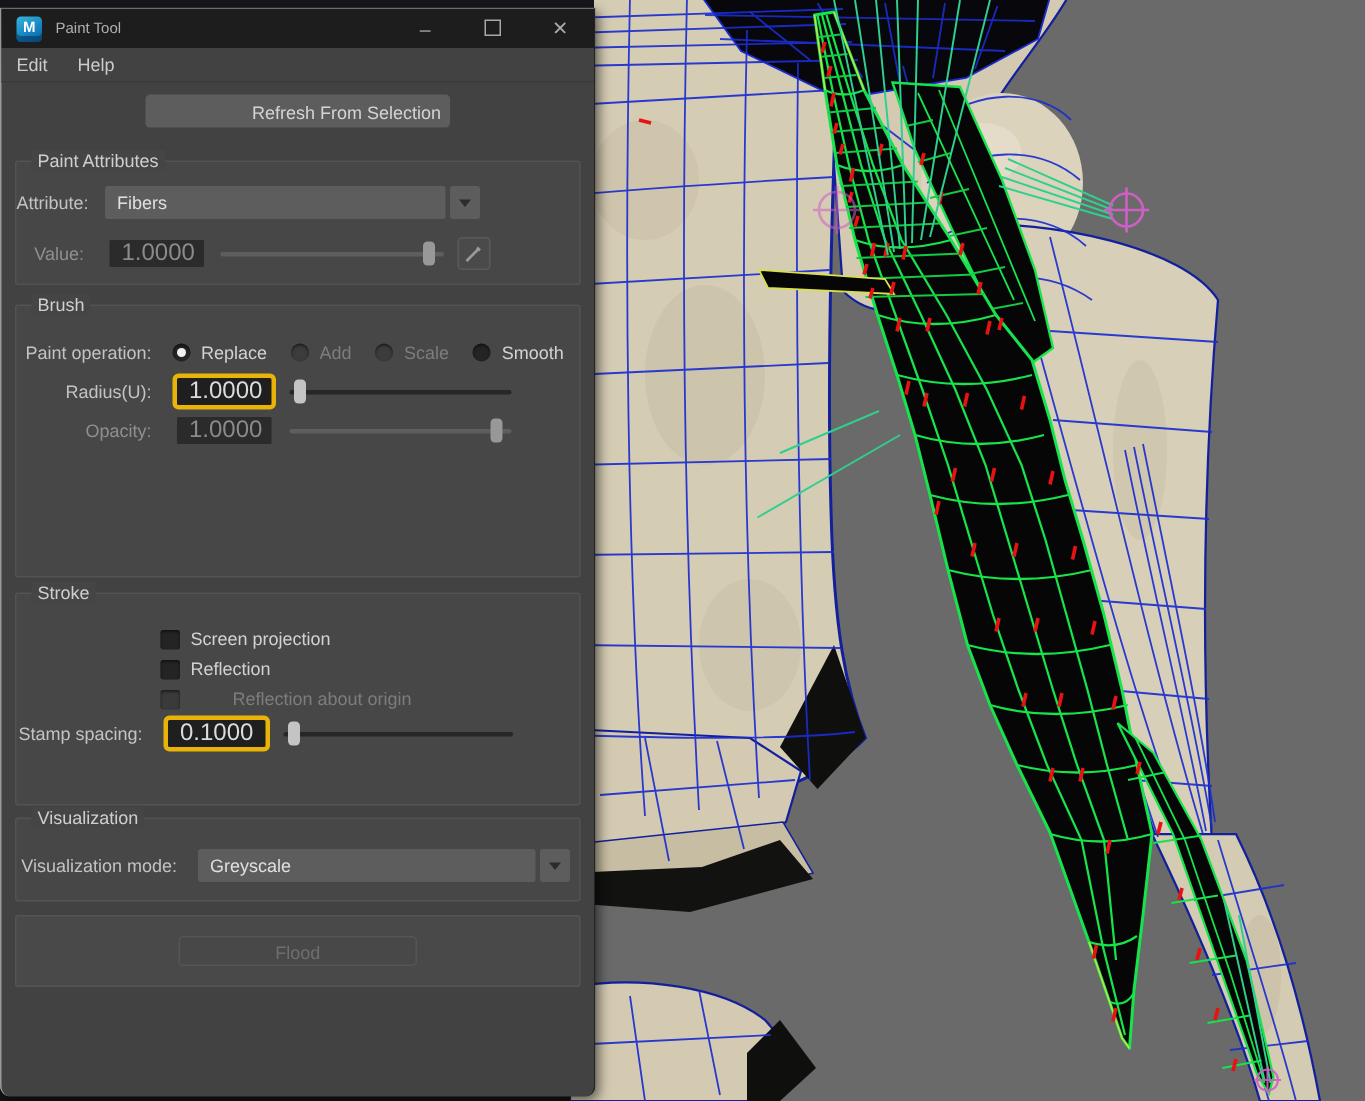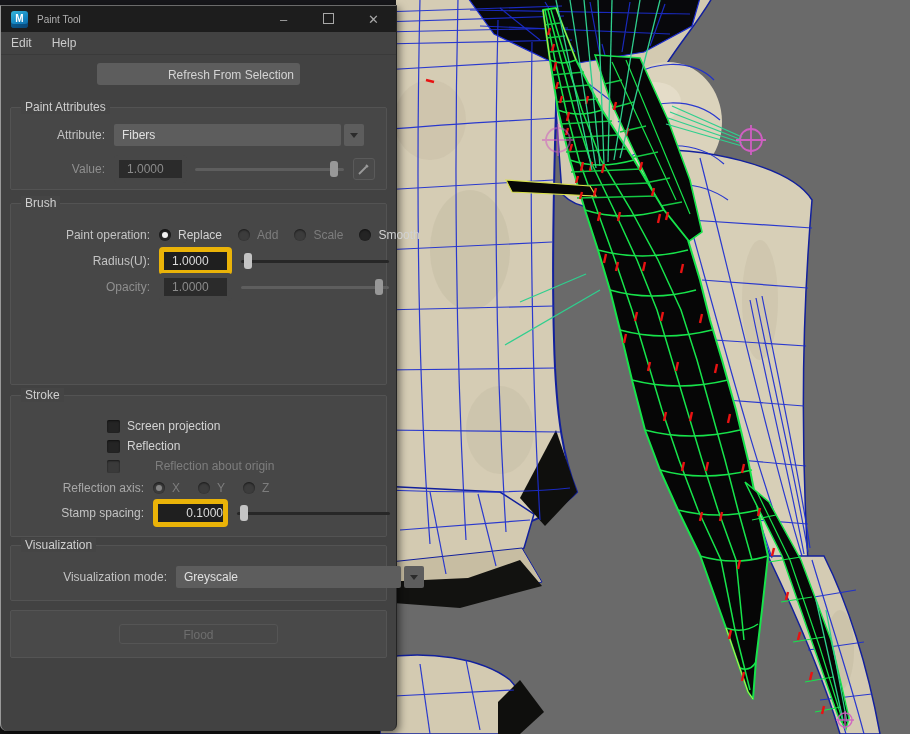--- a/index.html
+++ b/index.html
@@ -27,24 +27,24 @@
   .content{padding-top:8px;}
   .btn-wide{display:block;margin:0 auto;width:203px;height:22px;background:#5d5d5d;
             border:none;border-radius:3px;color:#d4d4d4;font-size:12px;
             font-family:inherit;line-height:22px;text-align:right;}
   
   .frame{position:relative;margin:0 9px;border:1px solid #535353;border-radius:2px;
          background:#474747;box-sizing:border-box;}
   .frame-title{position:absolute;top:-8px;left:10px;background:#454545;padding:0 4px;
                color:#cfcfcf;font-size:12px;}
   .row{display:flex;align-items:center;height:26px;}
-  .lbl{font-size:12px;color:#c3c3c3;text-align:right;flex:none;padding-right:9px;box-sizing:border-box;margin-left:44px;}
+  .lbl{font-size:12px;color:#c3c3c3;text-align:right;flex:none;padding-right:14px;box-sizing:border-box;}
   .lbl.dim{color:#8f8f8f;}
-  .field{height:18px;background:#1f1f1f;border:5px solid #eab308;border-radius:4px;
-         color:#dcdcdc;font-size:12px;line-height:18px;padding-left:8px;box-sizing:content-box;flex:none;}
+  .field{height:18px;background:#1f1f1f;border:3px solid #eab308;border-radius:4px;
+         color:#dcdcdc;font-size:16px;line-height:18px;padding-left:8px;box-sizing:content-box;flex:none;}
   .field.dis{color:#8b8b8b;background:#2b2b2b;border-color:#474747;}
   .combo{height:22px;background:#5d5d5d;border-radius:2px;color:#e0e0e0;font-size:12px;
          display:flex;align-items:center;padding-left:8px;box-sizing:border-box;flex:none;}
   .combo-arrow{width:20px;height:22px;background:#5d5d5d;border-radius:2px;margin-left:3px;
                display:flex;align-items:center;justify-content:center;flex:none;}
   .combo-arrow::after{content:'';width:0;height:0;border:4px solid transparent;
                       border-top:5px solid #2b2b2b;margin-top:4px;}
   .slider{position:relative;height:16px;flex:none;}
   .slider .track{position:absolute;left:0;right:0;top:7px;height:3px;background:#272727;border-radius:2px;}
   .slider.dis .track{background:#5e5e5e;}
@@ -407,32 +407,23 @@
         <span class="rlabel">Screen projection</span>
       </div>
       <div class="row" style="height:20px;">
         <span class="checkbox" style="margin-left:96px;"></span>
         <span class="rlabel">Reflection</span>
       </div>
       <div class="row" style="height:20px;gap:28px;">
         <span class="checkbox dis" style="margin-left:96px;"></span>
         <span class="rlabel dim">Reflection about origin</span>
       </div>
-      <div class="row" style="height:24px;">
-        <div class="lbl" style="width:98px;color:#a8a8a8;">Reflection axis:</div>
-        <span class="radio dis sel"></span>
-        <span class="rlabel dim">X</span>
-        <span class="radio dis" style="margin-left:18px;"></span>
-        <span class="rlabel dim">Y</span>
-        <span class="radio dis" style="margin-left:18px;"></span>
-        <span class="rlabel dim">Z</span>
-      </div>
       <div class="row" style="height:26px;">
         <div class="lbl" style="width:98px;">Stamp spacing:</div>
-        <div class="field" style="width:57px;text-align:right;">0.1000</div>
+        <div class="field" style="width:57px;">0.1000</div>
         <div class="slider" style="width:153px;margin-left:9px;">
           <div class="track"></div>
             <div class="handle" style="left: calc(2% - 0.16px);"></div>
         </div>
       </div>
     </div>
 
     <div class="frame" style="margin-top:8px;height:56px;padding-top:18px;">
       <div class="frame-title">Visualization</div>
       <div class="row" style="height:26px;">

